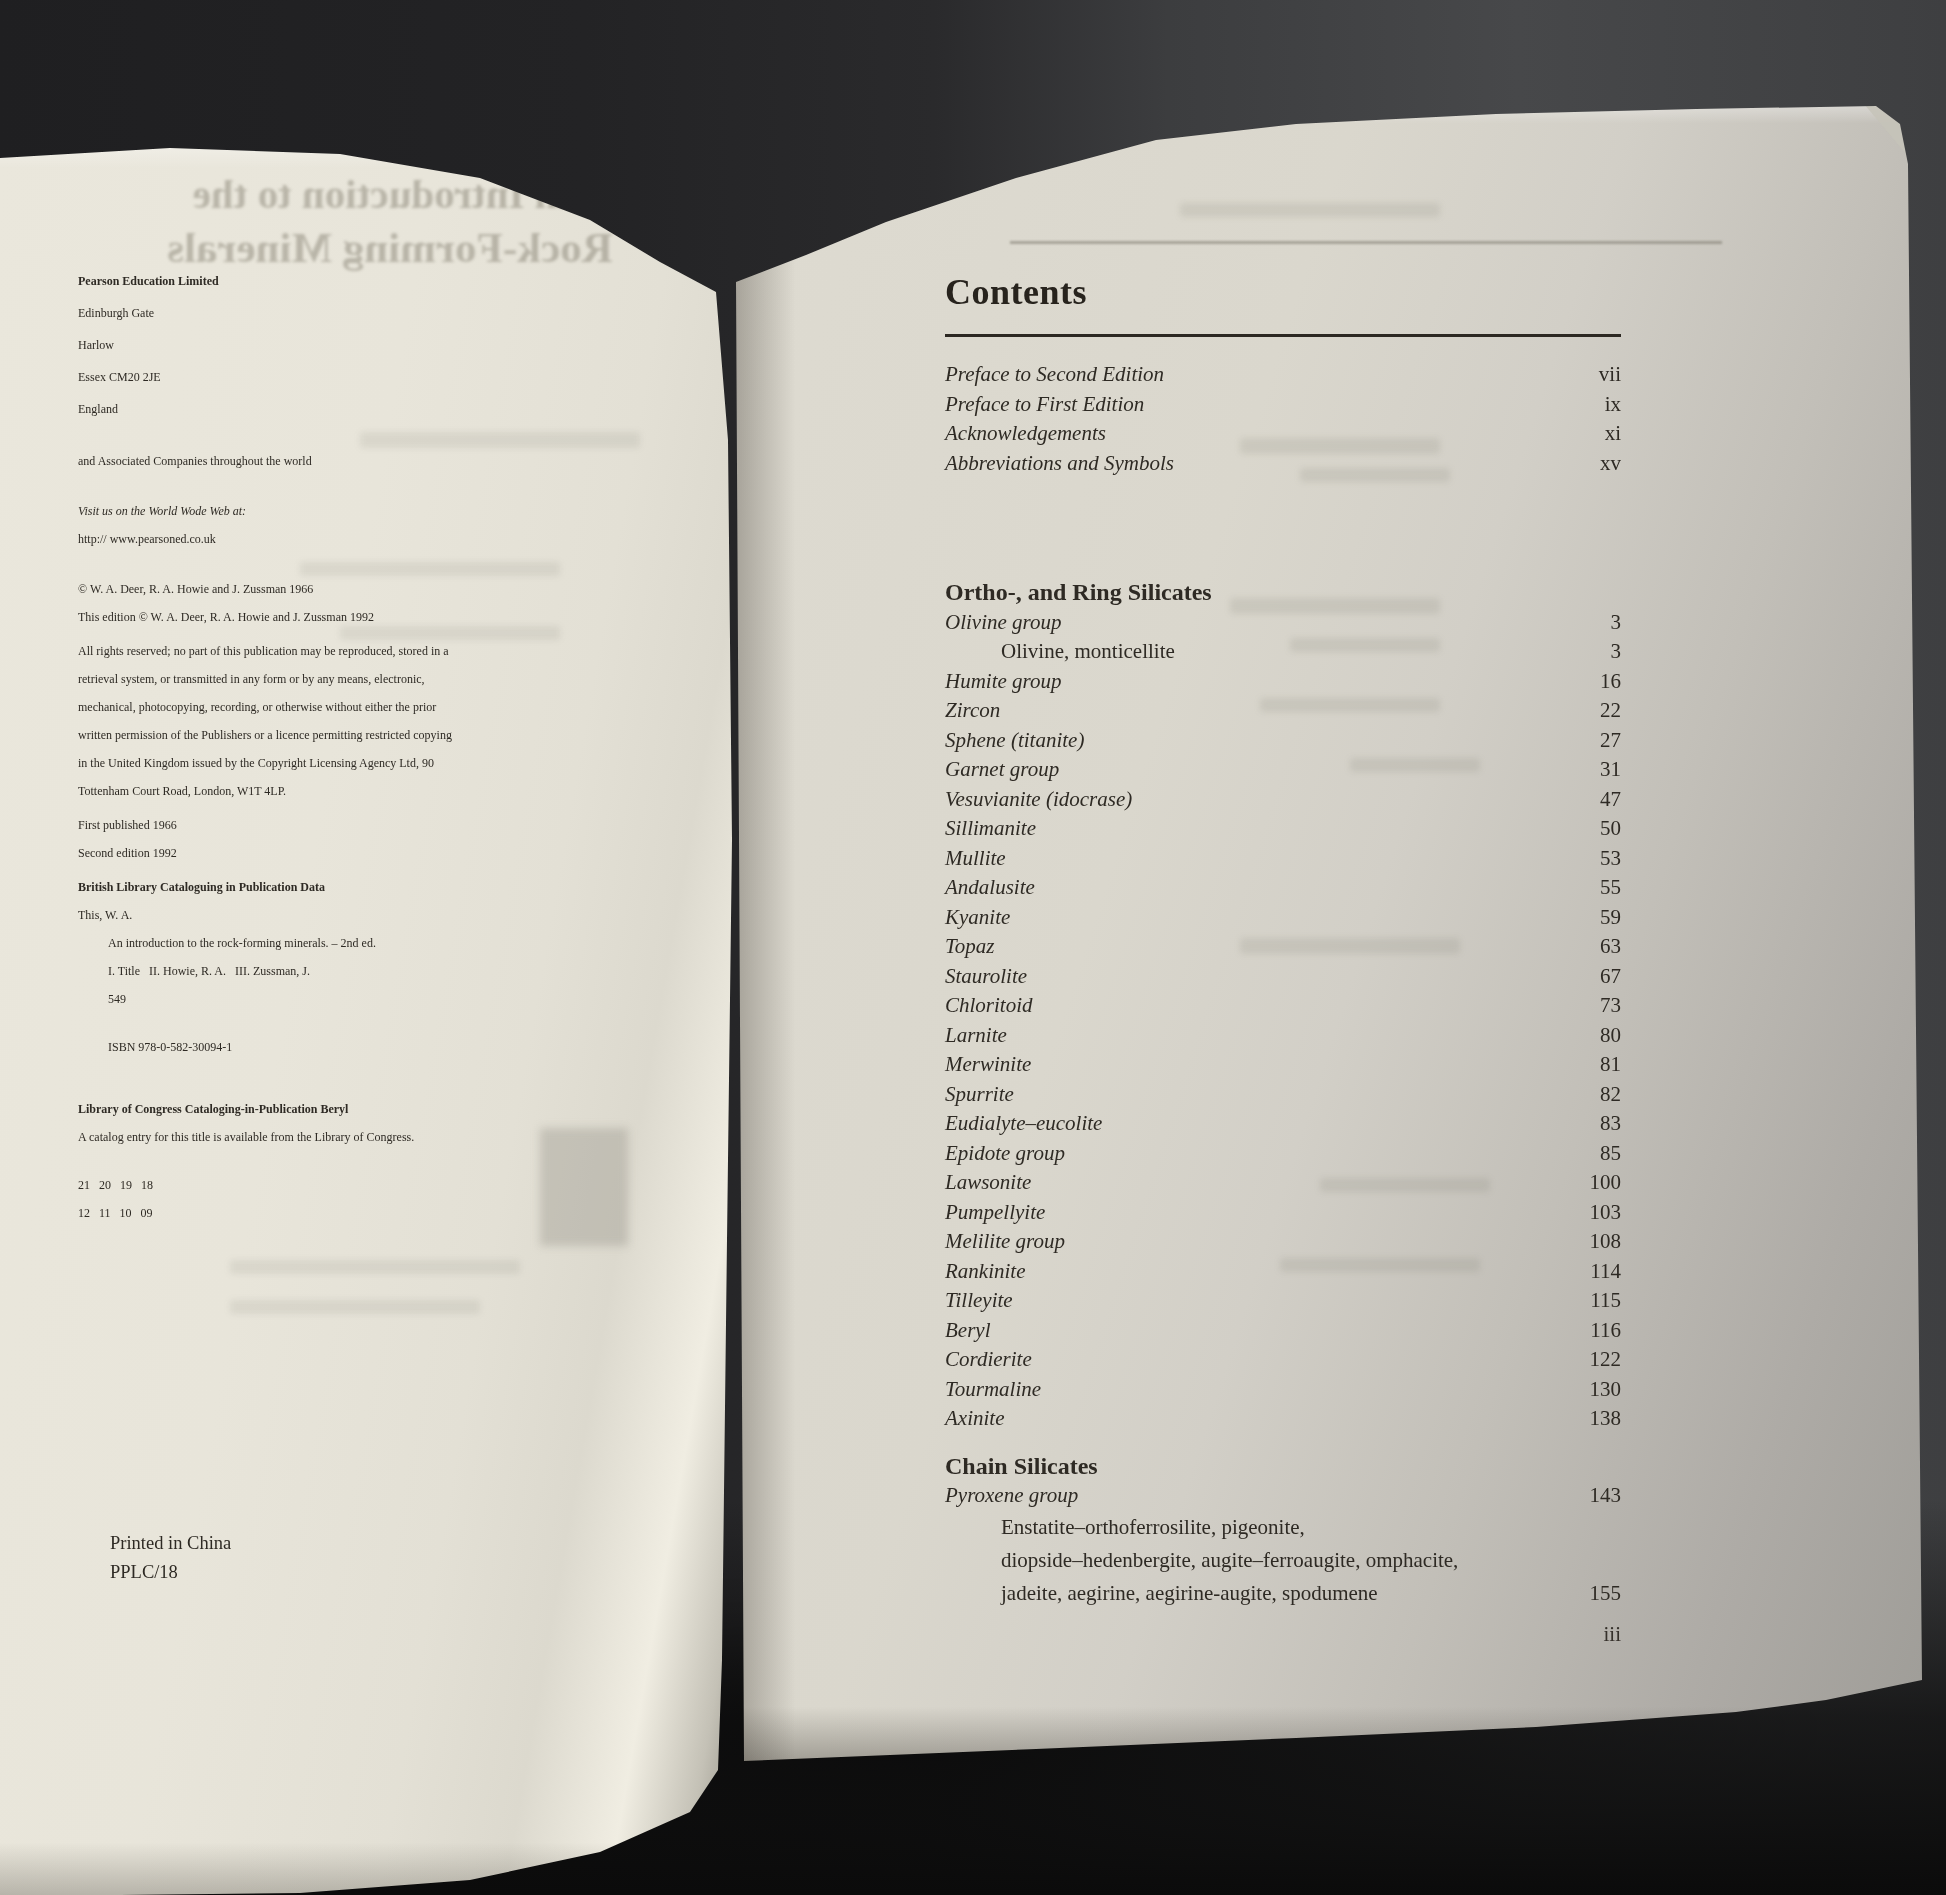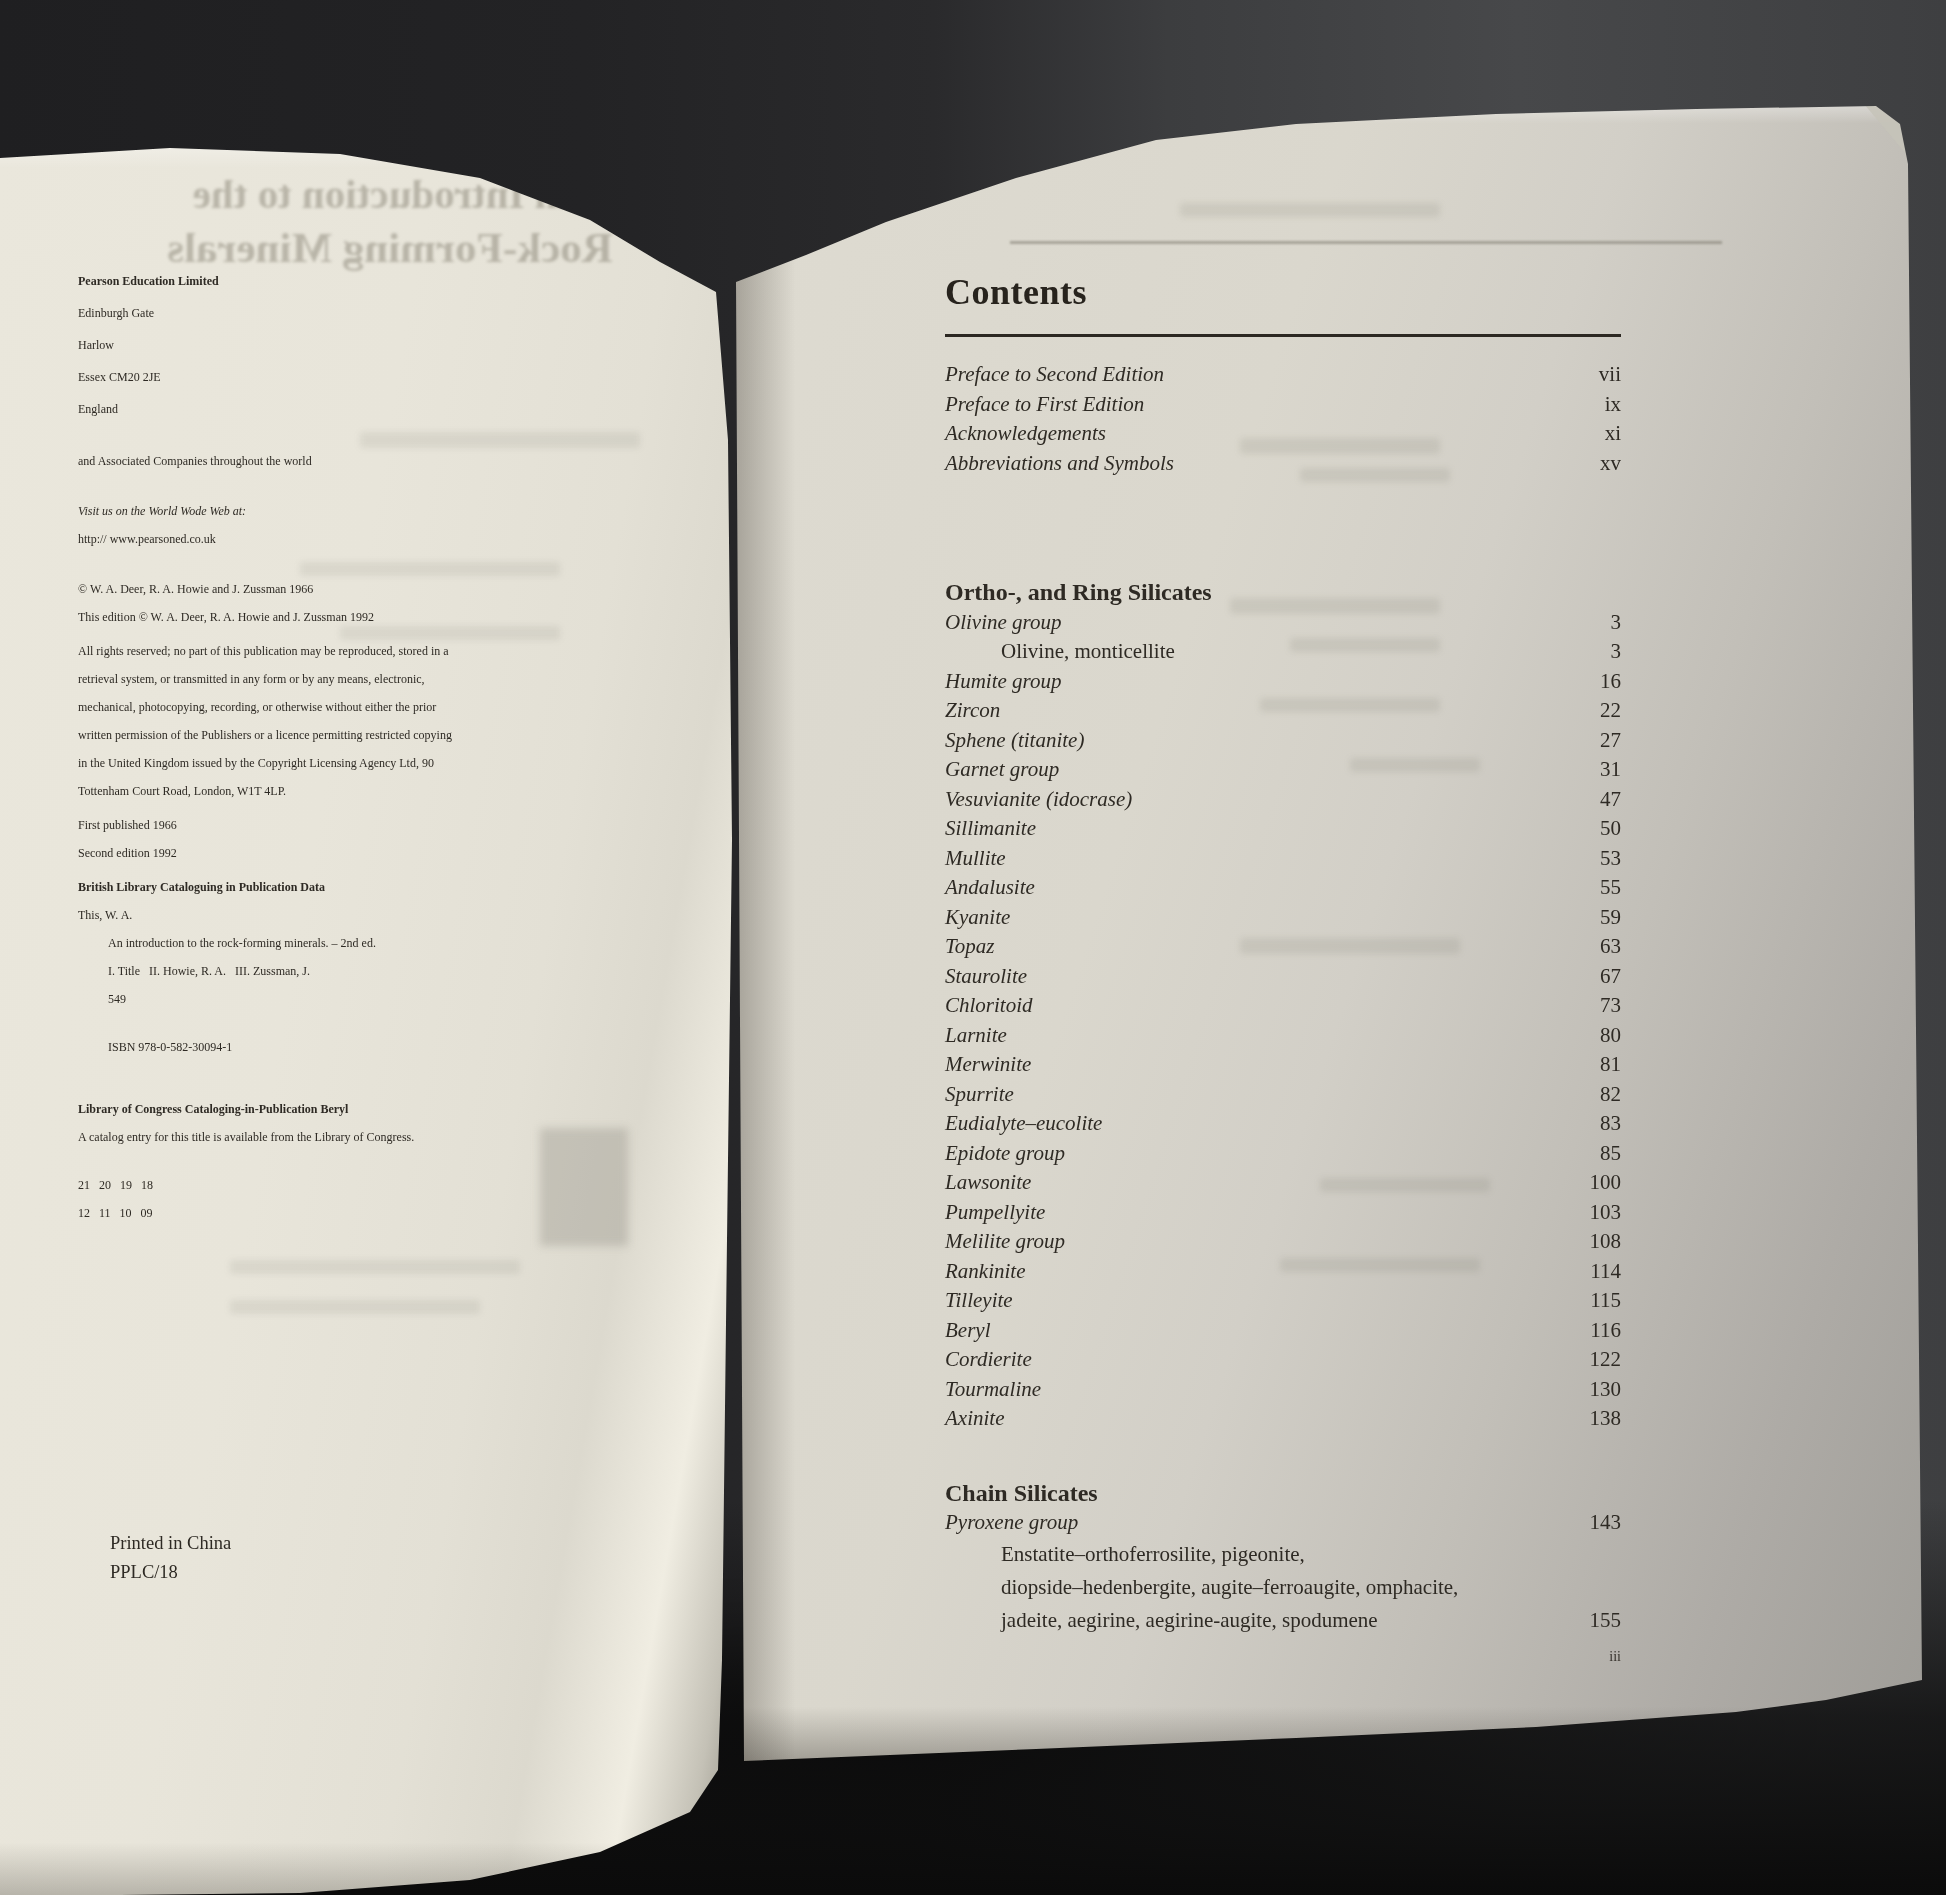--- a/index.html
+++ b/index.html
@@ -30,26 +30,26 @@
     background:rgba(118,113,102,.5);filter:blur(1px);}
   .smudge{position:absolute;background:rgba(100,95,84,.12);filter:blur(3px);border-radius:4px;}
 
   .contents-block{position:absolute;left:209px;top:170px;width:676px;}
   .contents-title{font-size:36px;line-height:44px;font-weight:bold;letter-spacing:.5px;color:#27231d;}
   .contents-rule{height:3px;background:#2c2822;margin-top:20px;}
   .toc{margin-top:23px;font-size:21px;}
   .trow{display:flex;justify-content:space-between;align-items:baseline;line-height:29.5px;height:29.5px;}
   .trow .tl{font-style:italic;white-space:pre;}
   .trow .tp{font-style:normal;padding-left:10px;}
-  .trow.sec{margin-top:45px;}
+  .trow.sec{margin-top:18px;}
   .trow.secfirst{margin-top:100px;}
   .trow.sec .tl,.trow.secfirst .tl{font-style:normal;font-weight:bold;font-size:24px;}
   .trow.ind .tl{font-style:normal;padding-left:56px;}
   .trow.lh32{line-height:33px;height:33px;}
-  .folio{margin-top:12px;text-align:right;font-size:14px;color:#35302a;}
+  .folio{margin-top:12px;text-align:right;font-size:21px;color:#35302a;}
 
   
   .page-left{position:absolute;left:0;top:140px;width:732px;height:1755px;
     background:
       linear-gradient(180deg,rgba(255,255,255,.4) 0%,rgba(255,255,255,0) 1.6%),
       linear-gradient(0deg,rgba(70,66,58,.30) 0%,rgba(70,66,58,0) 3%),
       linear-gradient(100deg,#eae7dc 0%,#e8e5da 42%,#e3e0d5 66%,#dcd9ce 78%,#f0ede2 88%,#c4c1b6 95%,#908d83 100%);
     clip-path:polygon(0 18px,170px 8px,340px 14px,480px 38px,590px 80px,660px 122px,716px 152px,
       728px 300px,732px 700px,727px 1100px,722px 1520px,718px 1630px,690px 1672px,600px 1712px,
       470px 1740px,300px 1753px,120px 1755px,0 1755px);

